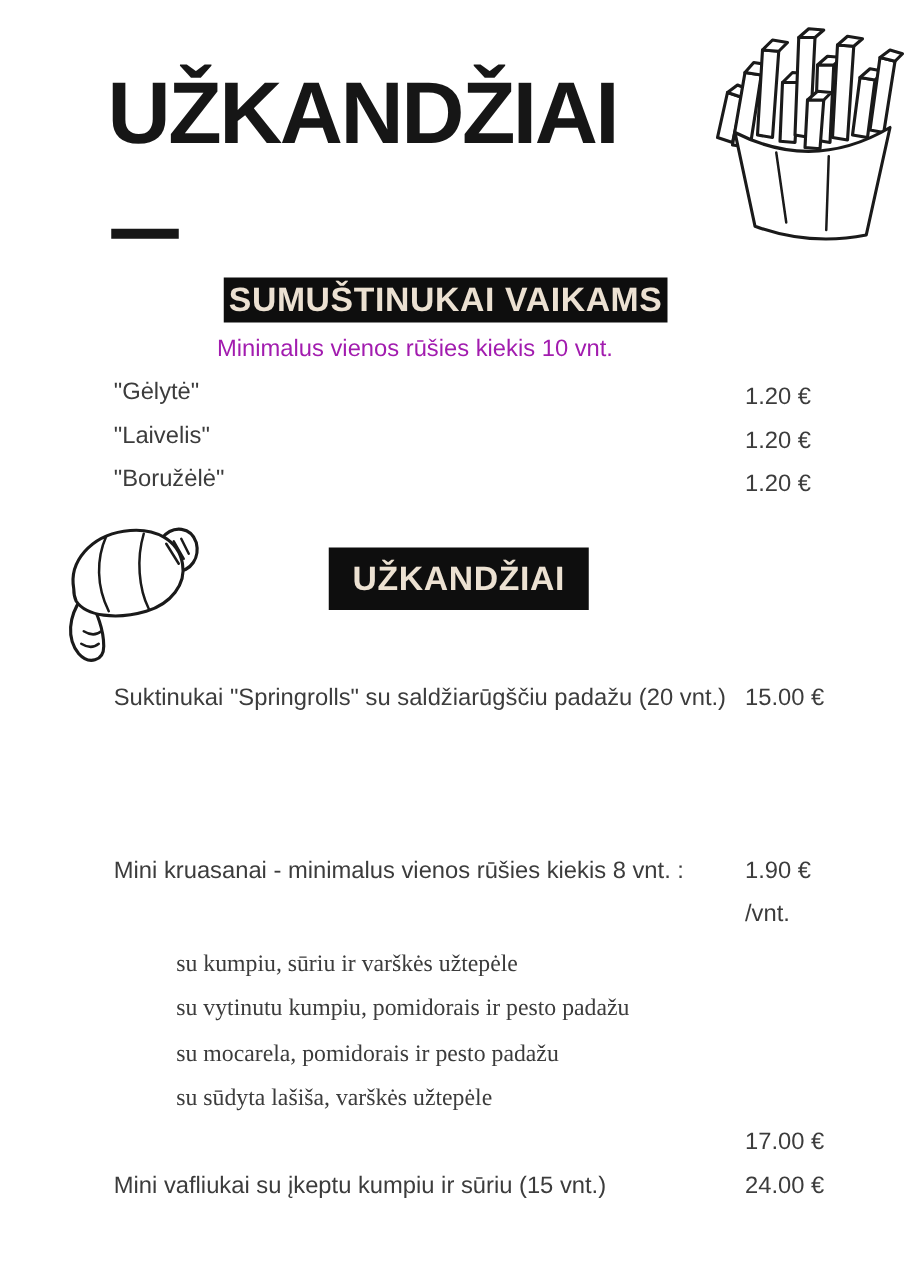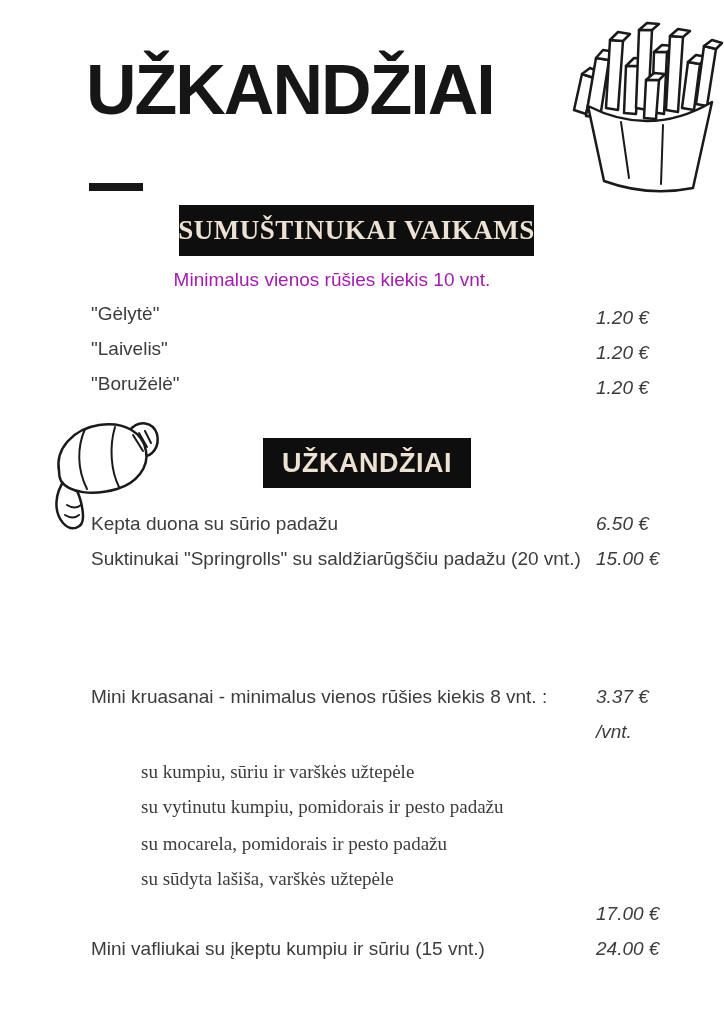--- a/index.html
+++ b/index.html
@@ -11,30 +11,30 @@
     position:absolute;left:70px;top:55px;
     font-size:70px;font-weight:bold;letter-spacing:-2px;line-height:1;
     color:#161616;white-space:nowrap;
   }
   .title-dash{position:absolute;left:73px;top:183px;width:54px;height:8px;background:#161616;}
   .banner{
     position:absolute;background:#0e0e0e;color:#ece1d2;
     display:flex;align-items:center;justify-content:center;
     font-weight:bold;font-size:27px;letter-spacing:0.5px;white-space:nowrap;
   }
-  .banner-1{left:163px;top:205px;width:355px;height:51px;font-family:Liberation Serif, serif;}
+  .banner-1{left:163px;top:222px;width:355px;height:36px;}
   .banner-2{left:247px;top:438px;width:208px;height:50px;}
   .note{
     position:absolute;left:75px;top:266px;width:482px;
     font-size:19px;line-height:28px;text-align:center;color:#a21caf;
   }
   .row{position:absolute;left:75px;width:574px;font-size:19px;line-height:35px;color:#3c3c3c;}
   .row .name{display:block;width:495px;}
   .row .name.indent{padding-left:50px;width:445px;font-family:Liberation Serif, serif;}
-  .row .price{position:absolute;left:505px;top:0;white-space:nowrap;font-style:italic;}
+  .row .price{position:absolute;left:505px;top:0;white-space:nowrap;}
   .row .price .pline{display:block;line-height:35px;}
   .illu{position:absolute;}
   .illu svg{display:block;width:100%;height:100%;}
   .stroke{fill:#ffffff;stroke:#1a1a1a;stroke-width:2.5;stroke-linecap:round;stroke-linejoin:round;}
   .lineonly{fill:none;stroke:#1a1a1a;stroke-width:2;stroke-linecap:round;stroke-linejoin:round;}
 </style>
 </head>
 <body>
 
 <div class="page">
@@ -101,32 +101,28 @@
       <path class="lineonly" d="M104,26 L114,42"></path>
       <path class="lineonly" d="M110,24 L118,38"></path>
       <path class="lineonly" d="M116,22 L122,34"></path>
       <path class="lineonly" d="M38,96 Q46,101 52,96"></path>
       <path class="lineonly" d="M36,106 Q44,111 50,106"></path>
     </svg>
   </div>
 
   <div class="banner banner-2">UŽKANDŽIAI</div>
 
-  <div class="row" style="top:506px">
-    <span class="name">Kepta duona su sūrio padažu</span>
-    <span class="price">6.50 €</span>
-  </div>
   <div class="row" style="top:541px">
     <span class="name">Suktinukai "Springrolls" su saldžiarūgščiu padažu (20 vnt.)</span>
     <span class="price">15.00 €</span>
   </div>
   <div class="row" style="top:679px">
     <span class="name">Mini kruasanai - minimalus vienos rūšies kiekis 8 vnt. :</span>
     <span class="price">
-        <span class="pline">3.37 €</span>
+        <span class="pline">1.90 €</span>
         <span class="pline">/vnt.</span>
       </span>
   </div>
   <div class="row" style="top:754px">
     <span class="name indent">su kumpiu, sūriu ir varškės užtepėle</span>
   </div>
   <div class="row" style="top:789px">
     <span class="name indent">su vytinutu kumpiu, pomidorais ir pesto padažu</span>
   </div>
   <div class="row" style="top:826px">

